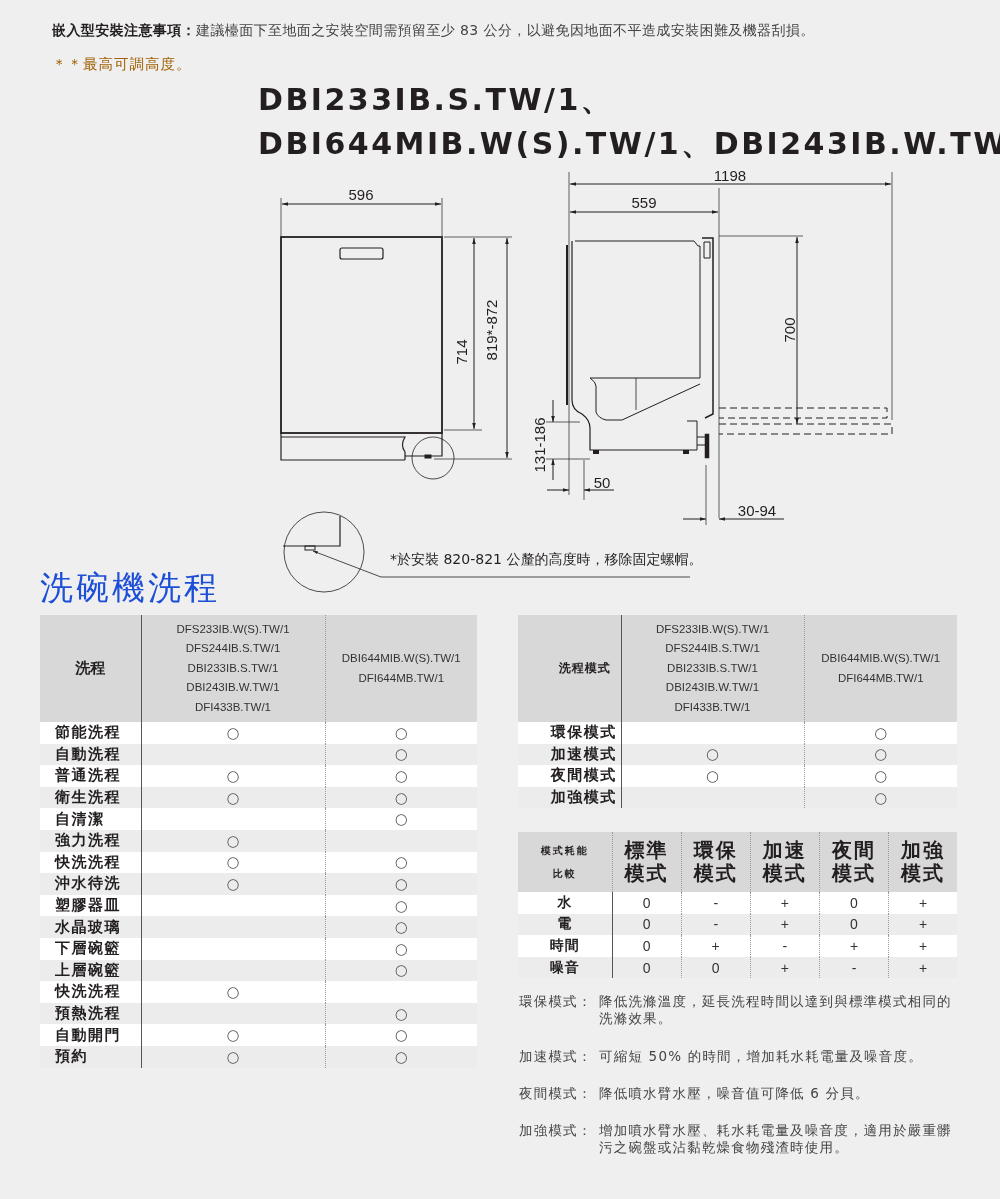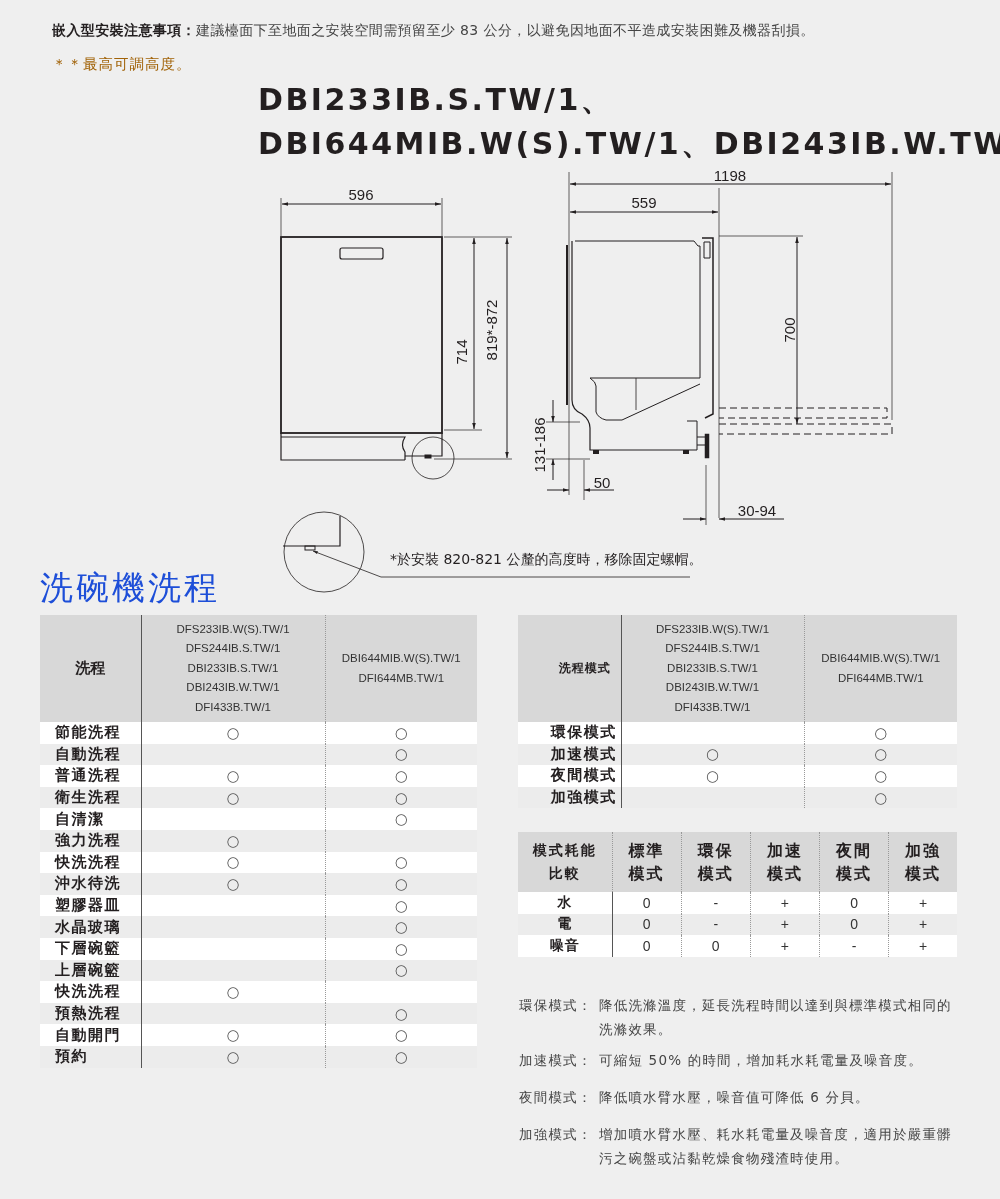--- a/index.html
+++ b/index.html
@@ -42,30 +42,30 @@
   .mode thead th.m1 { width: 183px; border-right: 1px dotted #999; font-size: 11.5px; line-height: 19.5px; color: #333; font-family: "Liberation Sans", sans-serif; }
   .mode thead th.m2 { font-size: 11.5px; line-height: 19.5px; color: #333; font-family: "Liberation Sans", sans-serif; }
   .mode tbody td { height: 21.6px; text-align: center; font-size: 15px; color: #555; }
   .mode tbody td.label { text-align: center; padding-left: 29px; font-weight: bold; letter-spacing: 1.5px; color: #231f20; border-right: 1.5px solid #555; }
   .mode tbody td.c1 { border-right: 1px dotted #999; }
   .mode tbody tr:nth-child(odd) td { background: #ffffff; }
   .mode tbody tr:nth-child(even) td { background: #ececec; }
 
   
   .energy { left: 518px; top: 832px; width: 439px; }
-  .energy thead th { background: #d8d8d8; height: 60px; font-weight: bold; font-size: 16px; line-height: 23px; letter-spacing: 2px; vertical-align: middle; border-right: 1px dotted #999; color: #231f20; }
-  .energy thead th:first-child { font-size: 14px; width: 94px; }
+  .energy thead th { background: #d8d8d8; height: 60px; font-weight: bold; font-size: 20px; line-height: 23px; letter-spacing: 2px; vertical-align: middle; border-right: 1px dotted #999; color: #231f20; }
+  .energy thead th:first-child { font-size: 10px; width: 94px; }
   .energy thead th:last-child { border-right: none; }
   .energy tbody td { height: 21.6px; text-align: center; font-size: 14px; color: #333; border-right: 1px dotted #999; font-family: "Liberation Sans", sans-serif; }
   .energy tbody td:first-child { border-right: 1.5px solid #555; font-weight: bold; font-family: "DejaVu Sans", sans-serif; letter-spacing: 1px; color: #231f20; }
   .energy tbody td:last-child { border-right: none; }
   .energy tbody tr:nth-child(odd) td { background: #ffffff; }
   .energy tbody tr:nth-child(even) td { background: #ececec; }
 
-  .desc { position: absolute; left: 519px; font-size: 13.5px; color: #444; letter-spacing: 1.2px; line-height: 24px; }
+  .desc { position: absolute; left: 519px; font-size: 13.5px; color: #444; letter-spacing: 1.2px; line-height: 17px; }
   .desc .k { display: inline-block; width: 80px; vertical-align: top; }
   .desc .v { display: inline-block; width: 356px; vertical-align: top; }
 </style>
 </head>
 <body>
 
 <div class="notice"><b>嵌入型安裝注意事項：</b><span>建議檯面下至地面之安裝空間需預留至少 83 公分，以避免因地面不平造成安裝困難及機器刮損。</span></div>
 <div class="notice2">＊＊最高可調高度。</div>
 
 <div class="model-title l1">DBI233IB.S.TW/1、</div>
@@ -344,20 +344,28 @@
       </tr>
     <tr>
         <td>電</td>
         <td>0</td>
         <td>-</td>
         <td>+</td>
         <td>0</td>
         <td>+</td>
       </tr>
     <tr>
+        <td>時間</td>
+        <td>0</td>
+        <td>+</td>
+        <td>-</td>
+        <td>+</td>
+        <td>+</td>
+      </tr>
+    <tr>
         <td>噪音</td>
         <td>0</td>
         <td>0</td>
         <td>+</td>
         <td>-</td>
         <td>+</td>
       </tr>
   </tbody>
 </table>
 

